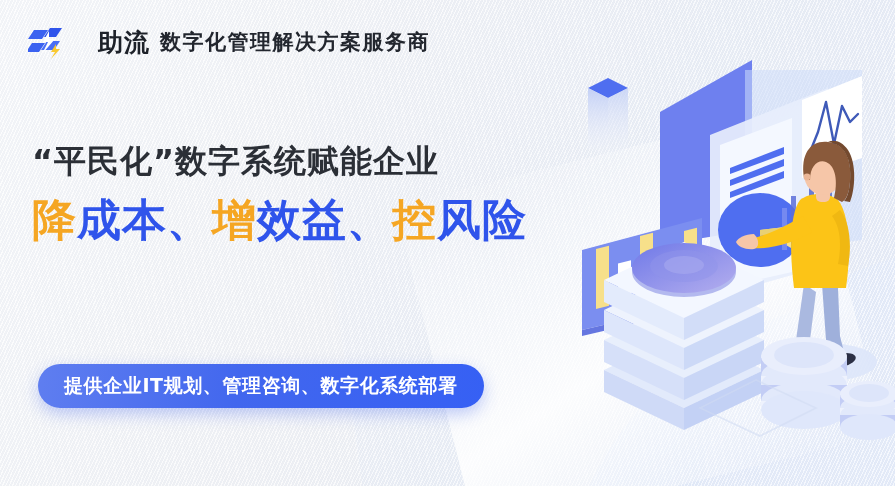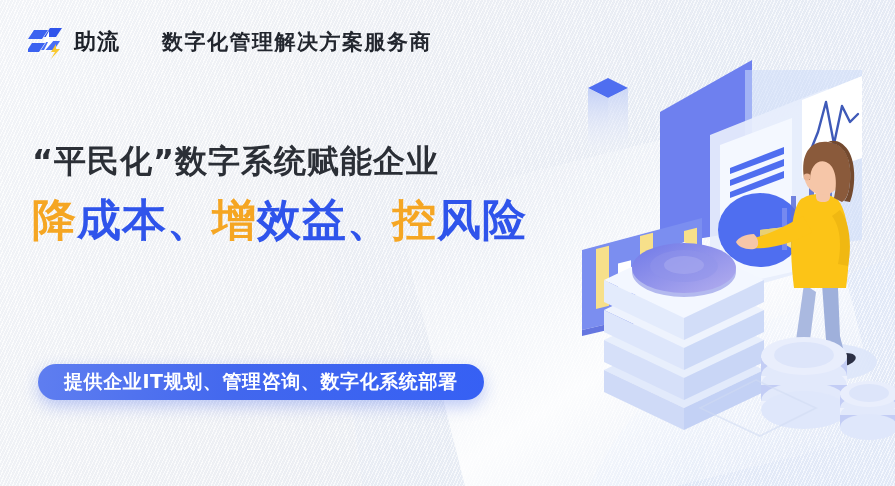--- a/index.html
+++ b/index.html
@@ -34,25 +34,25 @@
   .diag-sheen{
     position:absolute;left:430px;top:150px;width:420px;height:340px;
     background:linear-gradient(160deg,rgba(255,255,255,0.0) 0%,rgba(255,255,255,0.85) 55%,rgba(255,255,255,0.0) 100%);
     transform:rotate(-14deg);pointer-events:none;
   }
 
   
   .header{position:absolute;left:28px;top:24px;display:flex;align-items:center;z-index:40;}
   .logo-mark{position:relative;width:40px;height:36px;margin-right:6px;}
   .brand-name{
-    font-size:22px;font-weight:700;color:#1d2129;letter-spacing:1px;
-    font-family:"DejaVu Sans","Liberation Sans",sans-serif;line-height:1;
+    font-size:25px;font-weight:700;color:#1d2129;letter-spacing:1px;
+    font-family:"DejaVu Sans","Liberation Sans",sans-serif;line-height:1;margin-left:24px;
   }
   .tagline{
-    margin-left:42px;font-size:21px;font-weight:700;color:#22262e;letter-spacing:1.5px;
+    margin-left:10px;font-size:21px;font-weight:700;color:#22262e;letter-spacing:1.5px;
     font-family:"DejaVu Sans","Liberation Sans",sans-serif;line-height:1;
   }
 
   
   .copy{position:absolute;left:32px;top:142px;z-index:40;}
   .headline-1{
     font-size:32px;font-weight:700;color:#2b2f36;letter-spacing:1px;line-height:1.2;
     white-space:nowrap;font-family:"DejaVu Sans","Liberation Sans",sans-serif;
   }
   .headline-2{
@@ -60,21 +60,21 @@
     white-space:nowrap;font-family:"DejaVu Sans","Liberation Sans",sans-serif;
   }
   .hl-orange{color:#f5a623;}
   .hl-blue{color:#2f54eb;}
   .hl-comma{color:#2f54eb;}
 
   
   .pill{
     position:absolute;left:38px;top:364px;z-index:40;
     display:inline-flex;align-items:center;justify-content:center;
-    height:36px;padding:0 26px;border-radius:23px;
+    height:44px;padding:0 26px;border-radius:23px;
     background:linear-gradient(100deg,#5f7ef0 0%,#4267ee 45%,#3660f4 100%);
     box-shadow:0 6px 16px rgba(56,92,235,0.30);
     color:#ffffff;font-size:19px;font-weight:700;letter-spacing:0.6px;white-space:nowrap;
     font-family:"DejaVu Sans","Liberation Sans",sans-serif;
     border:none;cursor:pointer;
   }
 
   
   .illo{position:absolute;left:560px;top:40px;width:340px;height:446px;z-index:30;}
   .illo svg{display:block;}

